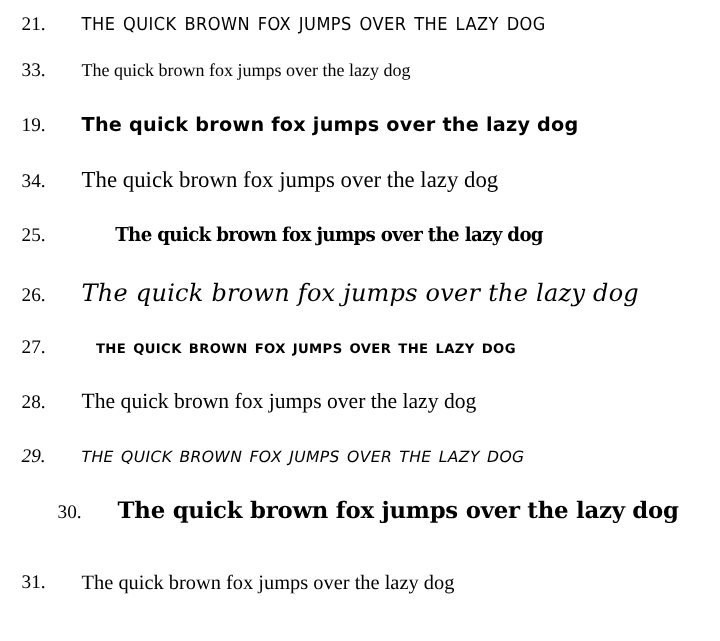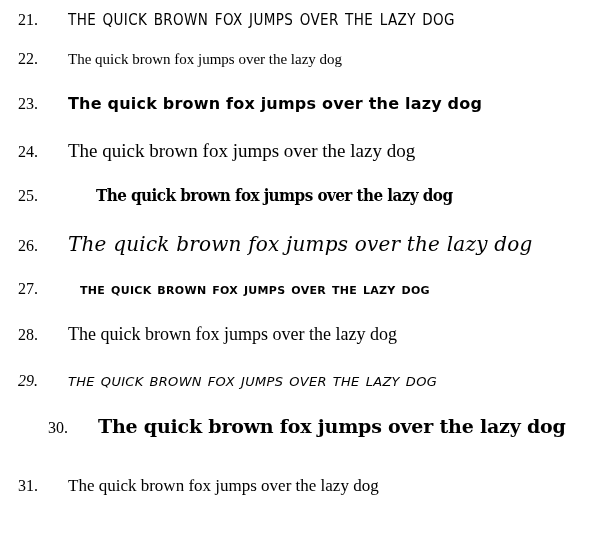--- a/index.html
+++ b/index.html
@@ -71,31 +71,31 @@
 <body>
 
 <div class="sheet">
 
   <div class="row" style="height:44px;">
     <span class="num">21.</span>
     <span class="sample r21">The quick brown fox jumps over the lazy dog</span>
   </div>
 
   <div class="row" style="height:44px;">
-    <span class="num">22.</span>
+    <span class="num">33.</span>
     <span class="sample r22">The quick brown fox jumps over the lazy dog</span>
   </div>
 
   <div class="row" style="height:46px;">
-    <span class="num">23.</span>
+    <span class="num">19.</span>
     <span class="sample r23">The quick brown fox jumps over the lazy dog</span>
   </div>
 
   <div class="row" style="height:46px;">
-    <span class="num">24.</span>
+    <span class="num">34.</span>
     <span class="sample r24">The quick brown fox jumps over the lazy dog</span>
   </div>
 
   <div class="row" style="height:46px;gap:28px;">
     <span class="num">25.</span>
     <span class="sample r25">The quick brown fox jumps over the lazy dog</span>
   </div>
 
   <div class="row" style="height:47px;">
     <span class="num">26.</span>

